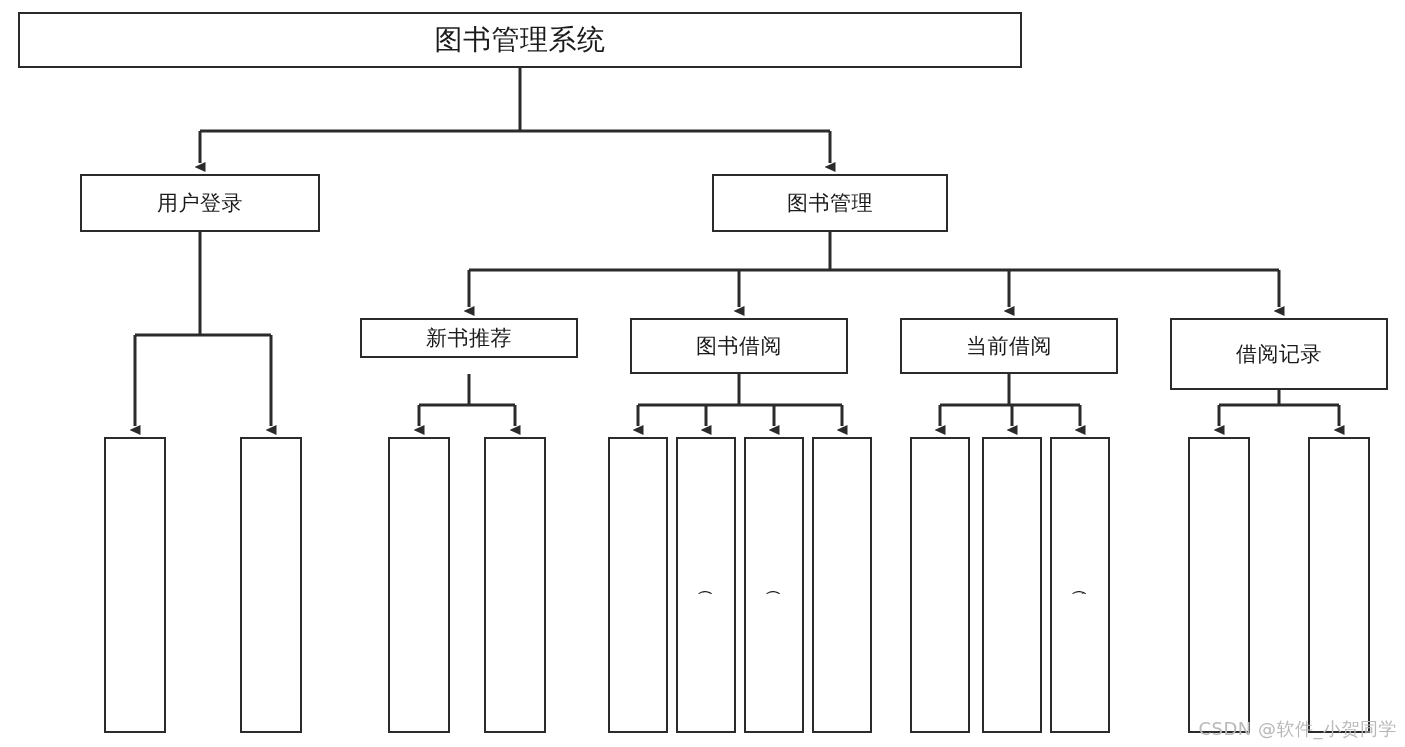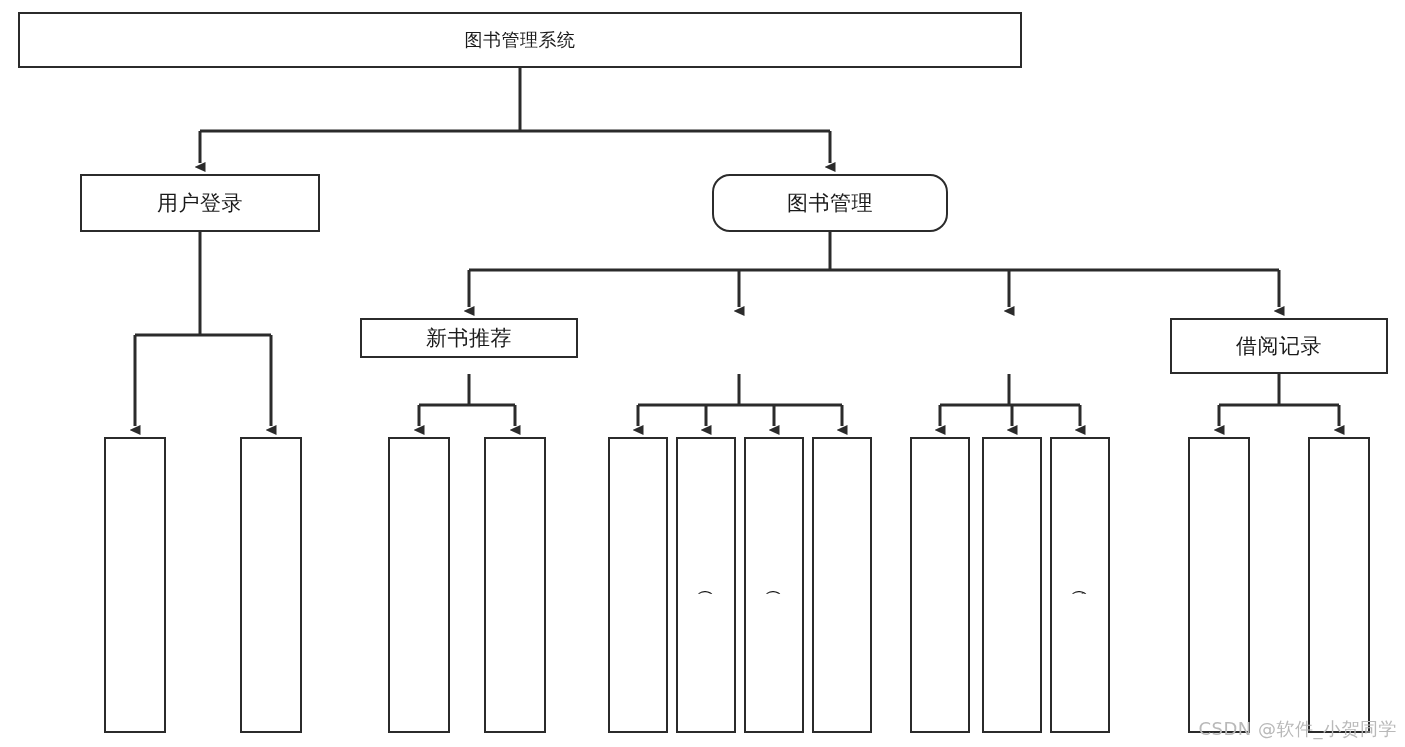--- a/index.html
+++ b/index.html
@@ -40,21 +40,21 @@
     display: block;
     text-align: center;
     line-height: 1.18;
     letter-spacing: 0.5px;
     white-space: nowrap;
   }
   .node.horizontal .node-label {
     font-size: 21px;
   }
   .node.root .node-label {
-    font-size: 18px;
+    font-size: 28px;
   }
   .node.vertical {
     align-items: center;
     justify-content: center;
     padding: 6px 2px;
   }
   .node.vertical .node-label {
     writing-mode: vertical-rl;
     text-orientation: upright;
     font-size: 21px;
@@ -129,28 +129,34 @@
     </g>
   </svg>
 
   <div class="node root horizontal" style="left:18px; top:12px; width:1004px; height:56px;">
     <span class="node-label">图书管理系统</span>
   </div>
 
   <div class="node horizontal" style="left:80px; top:174px; width:240px; height:58px;">
     <span class="node-label">用户登录</span>
   </div>
-  <div class="node horizontal" style="left:712px; top:174px; width:236px; height:58px;border-radius:18px;">
+  <div class="node horizontal" style="left:712px; top:174px; width:236px; height:58px;">
     <span class="node-label">图书管理</span>
   </div>
 
   <div class="node horizontal" style="left:360px; top:318px; width:218px; height:40px;">
     <span class="node-label">新书推荐</span>
   </div>
-  <div class="node horizontal" style="left:1170px; top:318px; width:218px; height:56px;">
+  <div class="node horizontal" style="left:630px; top:318px; width:218px; height:56px;">
+    <span class="node-label">图书借阅</span>
+  </div>
+  <div class="node horizontal" style="left:900px; top:318px; width:218px; height:56px;">
+    <span class="node-label">当前借阅</span>
+  </div>
+  <div class="node horizontal" style="left:1170px; top:318px; width:218px; height:72px;">
     <span class="node-label">借阅记录</span>
   </div>
 
   <div class="node vertical" style="left:104px; top:437px; width:62px; height:296px;">
     <span class="node-label">用户登录</span>
   </div>
   <div class="node vertical" style="left:240px; top:437px; width:62px; height:296px;">
     <span class="node-label">注销登录</span>
   </div>
 

